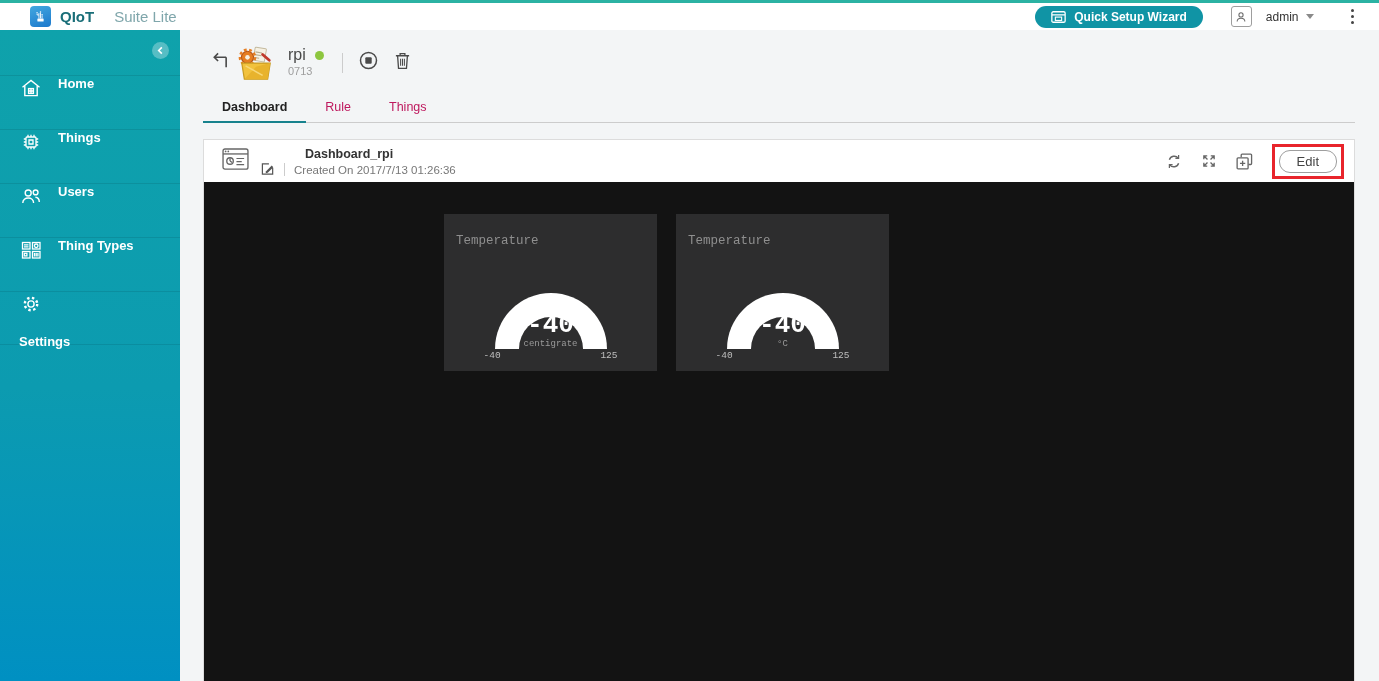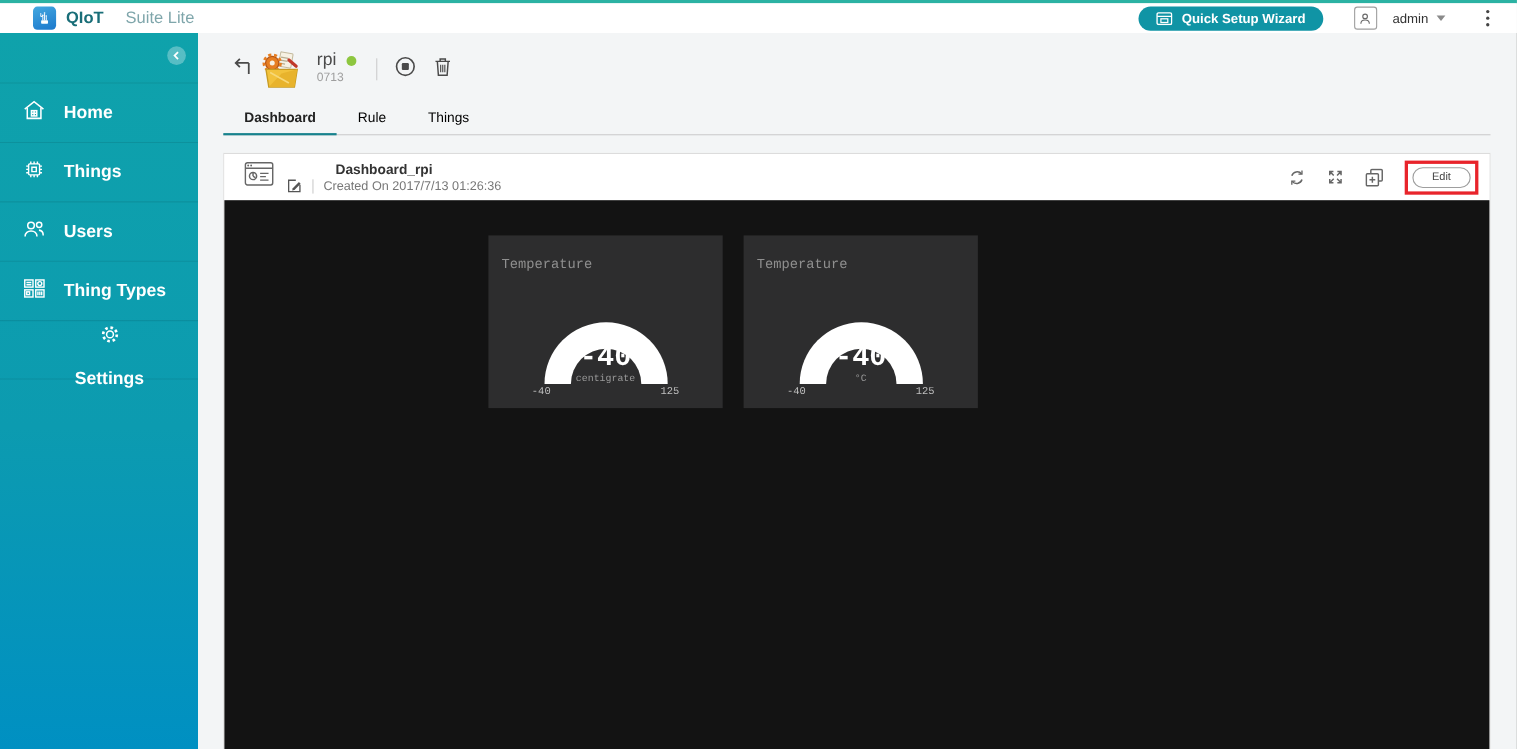--- a/index.html
+++ b/index.html
@@ -21,54 +21,54 @@
   .kebab { display:flex; flex-direction:column; gap:2.5px; margin-left:34px; margin-right:6px; cursor:pointer; padding:3px; }
   .kebab i { width:3.5px; height:3.5px; border-radius:50%; background:#444; }
 
   
   .shell { display:flex; height:651px; }
 
   
   .sidebar { width:180px; flex:0 0 180px; background:linear-gradient(180deg,#0fa2ab 0%,#0c9bb0 55%,#0090c2 100%); position:relative; }
   .collapse-btn { position:absolute; top:12px; right:11px; width:17px; height:17px; border-radius:50%; background:rgba(255,255,255,.3); display:flex; align-items:center; justify-content:center; cursor:pointer; }
   .nav { margin-top:45px; }
-  .nav-item { height:54px; display:flex; align-items:center; padding-left:19px; gap:15px; color:#fff; font-size:16px; font-weight:700; border-top:1px solid rgba(0,0,0,.09); cursor:pointer; }
+  .nav-item { height:54px; display:flex; align-items:flex-start; padding-left:19px; gap:15px; color:#fff; font-size:13px; font-weight:700; border-top:1px solid rgba(0,0,0,.09); cursor:pointer; }
   .nav-item:last-child { border-bottom:1px solid rgba(0,0,0,.09);flex-direction:column; }
   .nav-item.active { background:#0a747c; border-left:4px solid #76e07b; padding-left:15px; }
   .nav-item svg { flex:0 0 auto; }
 
   
   .main { flex:1; position:relative; }
   .app-header { display:flex; align-items:flex-start; padding:16px 0 0 30px; height:60px; }
   .back-btn { margin-top:6px; cursor:pointer; }
   .app-icon { margin:0 0 0 8px; }
   .app-title-block { margin-left:13px; }
   .app-title-row { display:flex; align-items:center; gap:9px; }
   .app-title { font-size:16px; color:#4a4a4a; }
   .status-dot { width:9px; height:9px; border-radius:50%; background:#8dc63f; }
   .app-id { font-size:11px; color:#9e9e9e; margin-top:1px; }
   .hdr-divider { width:1px; height:20px; background:#ccc; margin:7px 16px 0 18px; }
   .hdr-icon { margin-top:5px; cursor:pointer; }
   .hdr-icon + .hdr-icon { margin-left:16px; }
 
   .tabs { display:flex; margin:4px 24px 0 23px; border-bottom:1px solid #ccc; }
-  .tab { padding:6px 19px 7px; font-size:12.5px; color:#000000; cursor:pointer; }
+  .tab { padding:6px 19px 7px; font-size:12.5px; color:#be185d; cursor:pointer; }
   .tab.active { color:#222; font-weight:700; border-bottom:2.5px solid #17828d; margin-bottom:-1px; }
 
   .panel { margin:16px 24px 0 23px; border:1px solid #dcdcdc; background:#fff; }
   .dash-toolbar { height:42px; display:flex; align-items:center; background:#fff; }
   .dash-icon-wrap { margin:0 12px 0 18px; }
   .dash-meta .dash-name { font-size:12.5px; font-weight:700; color:#333; line-height:14px;padding-left:44px; }
   .dash-meta-row { display:flex; align-items:flex-end; gap:9px; margin-top:1px; }
   .dash-meta-row .mini-divider { width:1px; height:13px; background:#ccc; }
   .dash-created { font-size:11.5px; color:#777; }
   .toolbar-right { margin-left:auto; display:flex; align-items:center; gap:19px; margin-right:10px; }
   .tb-icon { cursor:pointer; display:flex; }
   .red-box { border:3px solid #e8242b; padding:3px 4px; display:flex; align-items:center; }
-  .edit-btn { background:#fff; border:1px solid #9e9e9e; border-radius:11px; font-size:10px; color:#444; padding:3px 17px; cursor:pointer; font-family:inherit; }
+  .edit-btn { background:#fff; border:1px solid #9e9e9e; border-radius:11px; font-size:13px; color:#444; padding:3px 17px; cursor:pointer; font-family:inherit; }
 
   .canvas { position:relative; height:572px; background:#131313;font-family:Liberation Mono, monospace; }
   .widget-card { position:absolute; top:32px; width:213px; height:157px; background:#2d2d2e; }
   .widget-card.w1 { left:240px; }
   .widget-card.w2 { left:472px; }
   .widget-title { padding:20px 0 0 12px; font-size:12.5px; color:#8f8f8f; }
   .gauge { margin-top:45px; }
   .arc { width:112px; height:56px; border-radius:112px 112px 0 0; background:#fff; margin:0 auto; position:relative; }
   .arc::before { content:""; position:absolute; left:24px; top:24px; width:64px; height:32px; border-radius:64px 64px 0 0; background:#2d2d2e; }
   .gauge-value { position:absolute; left:0; right:0; bottom:11px; text-align:center; font-size:26px; font-weight:700; color:#fff; line-height:1; z-index:2; }

